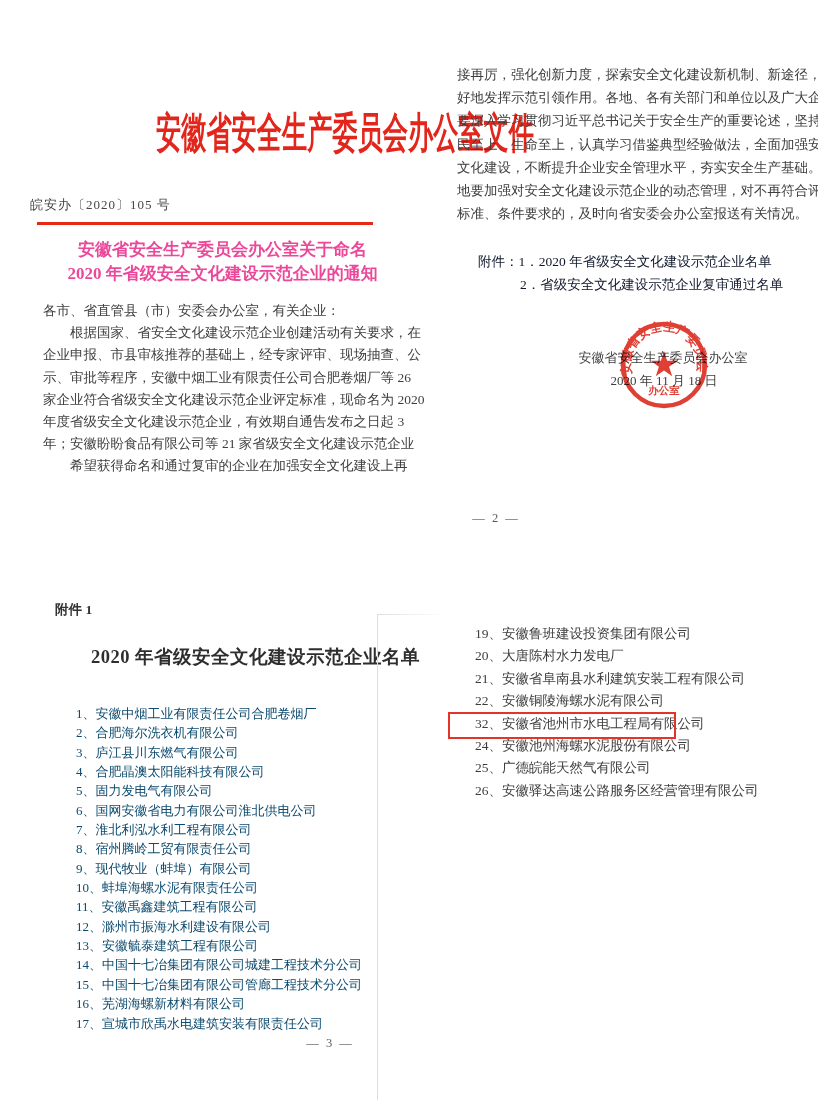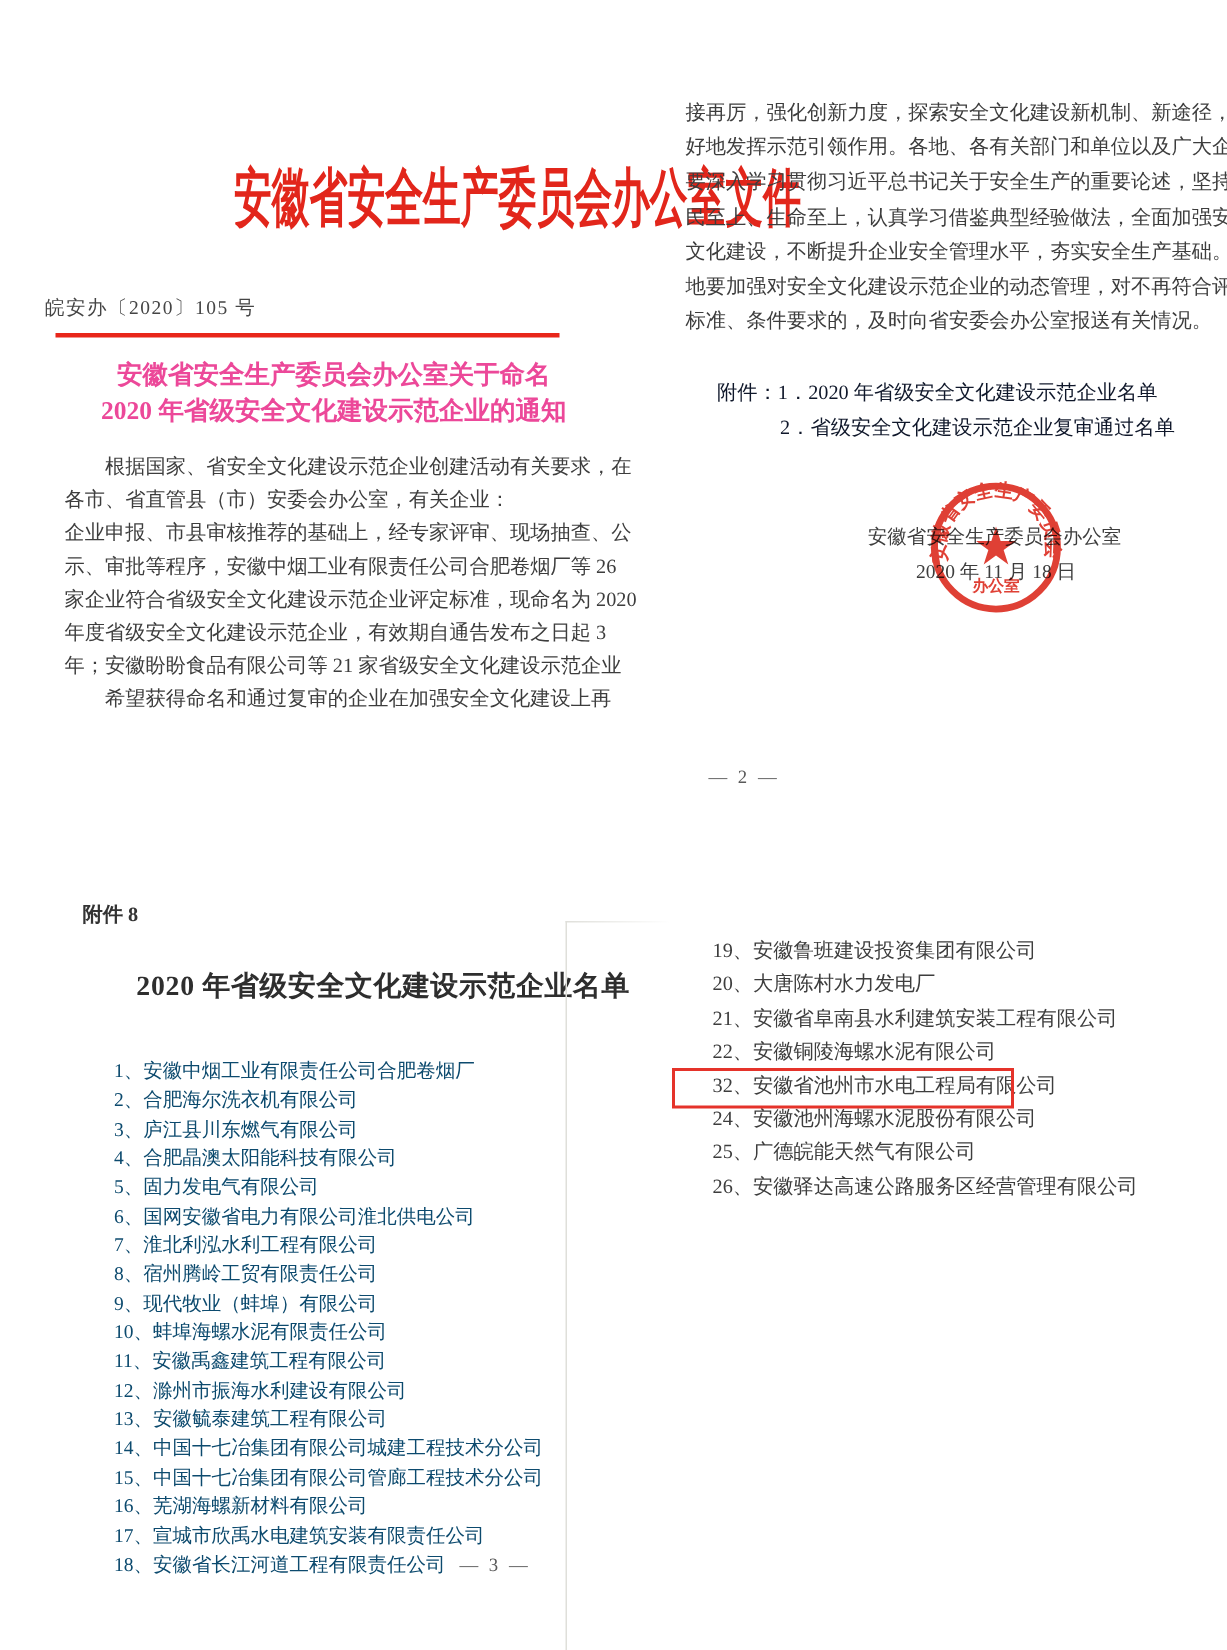--- a/index.html
+++ b/index.html
@@ -52,22 +52,22 @@
   <div class="abs p1-header">
     <span>安徽省安全生产委员会办公室文件</span>
   </div>
   <div class="abs p1-docnum">皖安办〔2020〕105 号</div>
   <div class="abs p1-redline"></div>
   <div class="abs p1-title">
     <div>安徽省安全生产委员会办公室关于命名</div>
     <div>2020 年省级安全文化建设示范企业的通知</div>
   </div>
   <div class="abs p1-body">
+    <div>各市、省直管县（市）安委会办公室，有关企业：</div>
     <div>　　根据国家、省安全文化建设示范企业创建活动有关要求，在</div>
-    <div>各市、省直管县（市）安委会办公室，有关企业：</div>
     <div>企业申报、市县审核推荐的基础上，经专家评审、现场抽查、公</div>
     <div>示、审批等程序，安徽中烟工业有限责任公司合肥卷烟厂等 26</div>
     <div>家企业符合省级安全文化建设示范企业评定标准，现命名为 2020</div>
     <div>年度省级安全文化建设示范企业，有效期自通告发布之日起 3</div>
     <div>年；安徽盼盼食品有限公司等 21 家省级安全文化建设示范企业</div>
     <div>　　希望获得命名和通过复审的企业在加强安全文化建设上再</div>
   </div>
 
   <div class="abs p2-body">
     <div>接再厉，强化创新力度，探索安全文化建设新机制、新途径，更</div>
@@ -88,41 +88,40 @@
     <circle cx="48" cy="48" r="41" fill="none" stroke="#dd2f23" stroke-width="4.5"></circle>
     <path id="sealArc" d="M 16.1 59.6 A 34 34 0 1 1 79.9 59.6" fill="none"></path>
     <text font-size="12.5" font-weight="bold" fill="#dd2f23">
       <textPath href="#sealArc" startOffset="2" textLength="124">安徽省安全生产委员会</textPath>
     </text>
     <polygon fill="#dd2f23" points="48,34 51.1,43.7 61.3,43.7 53.1,49.7 56.2,59.3 48,53.4 39.8,59.3 42.9,49.7 34.7,43.7 44.9,43.7"></polygon>
     <text x="48" y="77" font-size="10.5" font-weight="bold" fill="#dd2f23" text-anchor="middle">办公室</text>
   </svg>
   <div class="abs p2-footer">— 2 —</div>
 
-  <div class="abs p3-attach">附件 8</div>
+  <div class="abs p3-attach">附件 1</div>
   <div class="abs p3-title">2020 年省级安全文化建设示范企业名单</div>
   <div class="abs p3-list">
     <div>1、安徽中烟工业有限责任公司合肥卷烟厂</div>
     <div>2、合肥海尔洗衣机有限公司</div>
     <div>3、庐江县川东燃气有限公司</div>
     <div>4、合肥晶澳太阳能科技有限公司</div>
     <div>5、固力发电气有限公司</div>
     <div>6、国网安徽省电力有限公司淮北供电公司</div>
     <div>7、淮北利泓水利工程有限公司</div>
     <div>8、宿州腾岭工贸有限责任公司</div>
     <div>9、现代牧业（蚌埠）有限公司</div>
     <div>10、蚌埠海螺水泥有限责任公司</div>
     <div>11、安徽禹鑫建筑工程有限公司</div>
     <div>12、滁州市振海水利建设有限公司</div>
     <div>13、安徽毓泰建筑工程有限公司</div>
     <div>14、中国十七冶集团有限公司城建工程技术分公司</div>
     <div>15、中国十七冶集团有限公司管廊工程技术分公司</div>
     <div>16、芜湖海螺新材料有限公司</div>
     <div>17、宣城市欣禹水电建筑安装有限责任公司</div>
-    <div>18、安徽省长江河道工程有限责任公司</div>
   </div>
   <div class="abs p3-footer">— 3 —</div>
 
   <div class="abs p4-edge-v"></div>
   <div class="abs p4-edge-h"></div>
   <div class="abs p4-list">
     <div>19、安徽鲁班建设投资集团有限公司</div>
     <div>20、大唐陈村水力发电厂</div>
     <div>21、安徽省阜南县水利建筑安装工程有限公司</div>
     <div>22、安徽铜陵海螺水泥有限公司</div>

